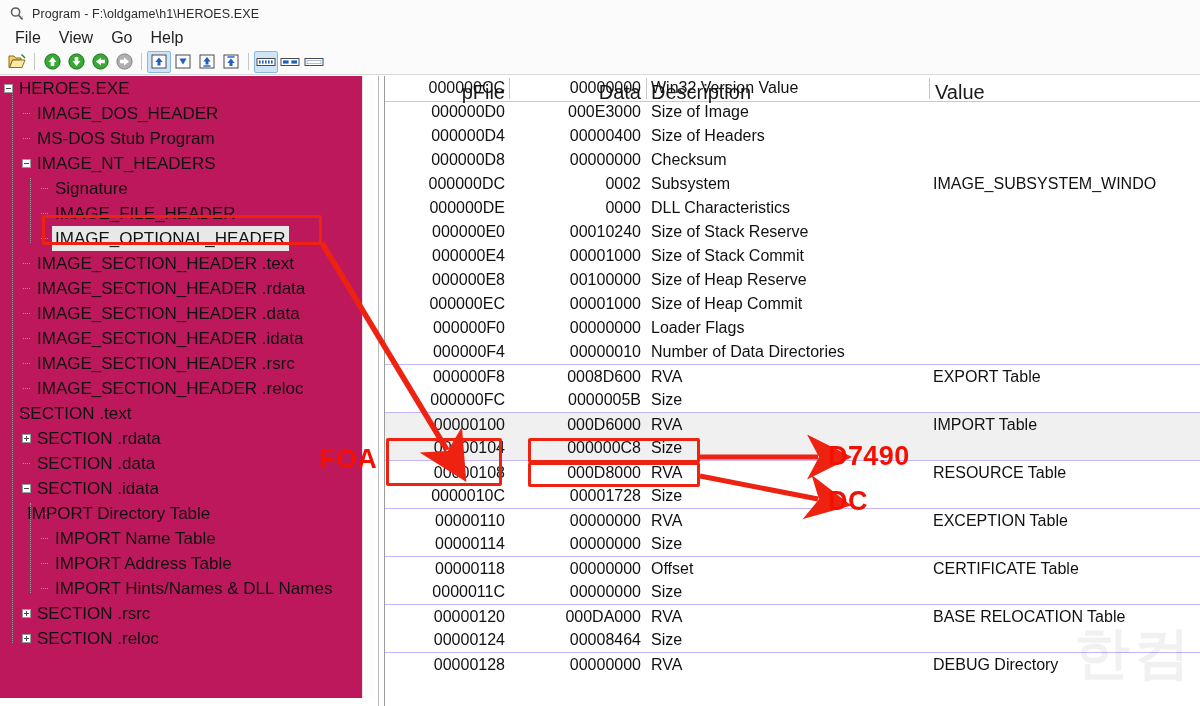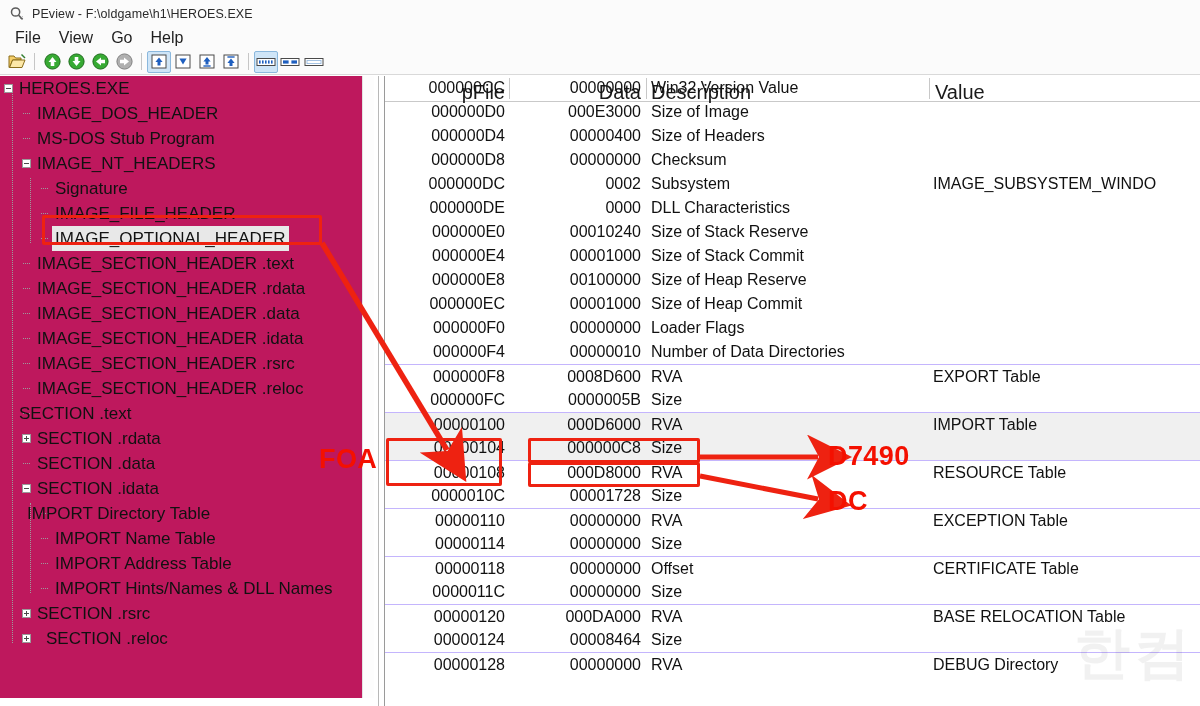--- a/index.html
+++ b/index.html
@@ -111,21 +111,21 @@
 <div id="app">
 
   <div id="titlebar">
     <span class="ticon">
       <svg width="18" height="18" viewBox="0 0 18 18">
         <circle cx="7.6" cy="7" r="4.1" fill="none" stroke="#5b5b5b" stroke-width="1.5"></circle>
         <line x1="10.6" y1="10.3" x2="14.6" y2="14.4" stroke="#5b5b5b" stroke-width="1.6"></line>
         <line x1="12.0" y1="13.8" x2="14.6" y2="11.6" stroke="#8a8a8a" stroke-width="1"></line>
       </svg>
     </span>
-    <span id="title-text">PEview - F:\oldgame\h1\HEROES.EXE</span>
+    <span id="title-text">Program - F:\oldgame\h1\HEROES.EXE</span>
   </div>
 
   <div id="menubar">
     <div class="mi">File</div>
     <div class="mi">View</div>
     <div class="mi">Go</div>
     <div class="mi">Help</div>
   </div>
 
   <div id="toolbar">
@@ -235,21 +235,21 @@
           <div class="tnode" style="position: absolute; left: 0px; right: 0px; top: 300px;"><span class="stub" style="left: 23px;"></span><span class="lbl" style="margin-left: 34px;">IMAGE_SECTION_HEADER .reloc</span></div>
           <div class="tnode" style="position: absolute; left: 0px; right: 0px; top: 325px;"><span class="stub" style="left: 23px;"></span><span class="lbl" style="margin-left: 16px;">SECTION .text</span></div>
           <div class="tnode" style="position: absolute; left: 0px; right: 0px; top: 350px;"><span class="tgl plus" style="left: 22px;"></span><span class="lbl" style="margin-left: 34px;">SECTION .rdata</span></div>
           <div class="tnode" style="position: absolute; left: 0px; right: 0px; top: 375px;"><span class="stub" style="left: 23px;"></span><span class="lbl" style="margin-left: 34px;">SECTION .data</span></div>
           <div class="tnode" style="position: absolute; left: 0px; right: 0px; top: 400px;"><span class="tgl" style="left: 22px;"></span><span class="lbl" style="margin-left: 34px;">SECTION .idata</span></div>
           <div class="tnode" style="position: absolute; left: 0px; right: 0px; top: 425px;"><span class="stub" style="left: 41px;"></span><span class="lbl" style="margin-left: 24px;">IMPORT Directory Table</span></div>
           <div class="tnode" style="position: absolute; left: 0px; right: 0px; top: 450px;"><span class="stub" style="left: 41px;"></span><span class="lbl" style="margin-left: 52px;">IMPORT Name Table</span></div>
           <div class="tnode" style="position: absolute; left: 0px; right: 0px; top: 475px;"><span class="stub" style="left: 41px;"></span><span class="lbl" style="margin-left: 52px;">IMPORT Address Table</span></div>
           <div class="tnode" style="position: absolute; left: 0px; right: 0px; top: 500px;"><span class="stub" style="left: 41px;"></span><span class="lbl" style="margin-left: 52px;">IMPORT Hints/Names &amp; DLL Names</span></div>
           <div class="tnode" style="position: absolute; left: 0px; right: 0px; top: 525px;"><span class="tgl plus" style="left: 22px;"></span><span class="lbl" style="margin-left: 34px;">SECTION .rsrc</span></div>
-          <div class="tnode" style="position: absolute; left: 0px; right: 0px; top: 550px; padding-left: 9px;"><span class="tgl plus" style="left: 22px;"></span><span class="lbl" style="margin-left: 34px;">SECTION .reloc</span></div>
+          <div class="tnode" style="position: absolute; left: 0px; right: 0px; top: 550px;"><span class="tgl plus" style="left: 22px;"></span><span class="lbl" style="margin-left: 34px;">SECTION .reloc</span></div>
           <div class="vline" style="left: 12px; top: 12px; height: 555px;"></div>
           <div class="vline" style="left: 30px; top: 102px; height: 65px;"></div>
           <div class="vline" style="left: 30px; top: 427px; height: 90px;"></div>
         </div>
       <div id="tree-scroll"></div>
     </div>
 
     <div id="splitter"></div>
 
     <div id="table-pane">

